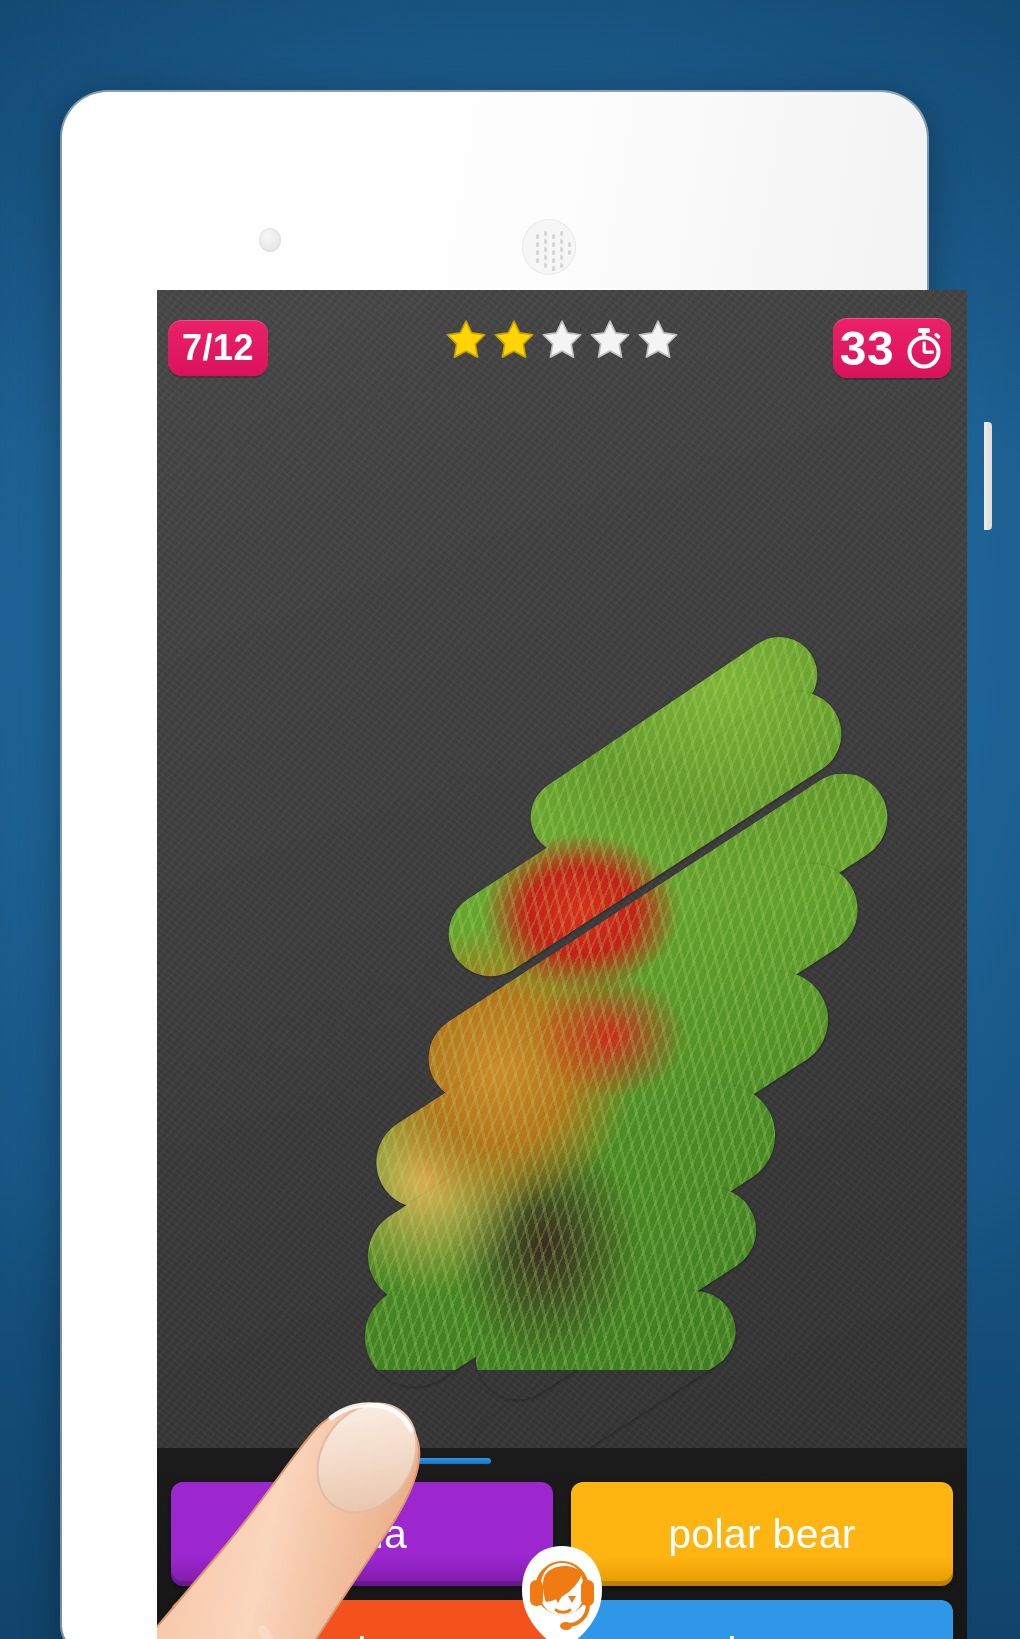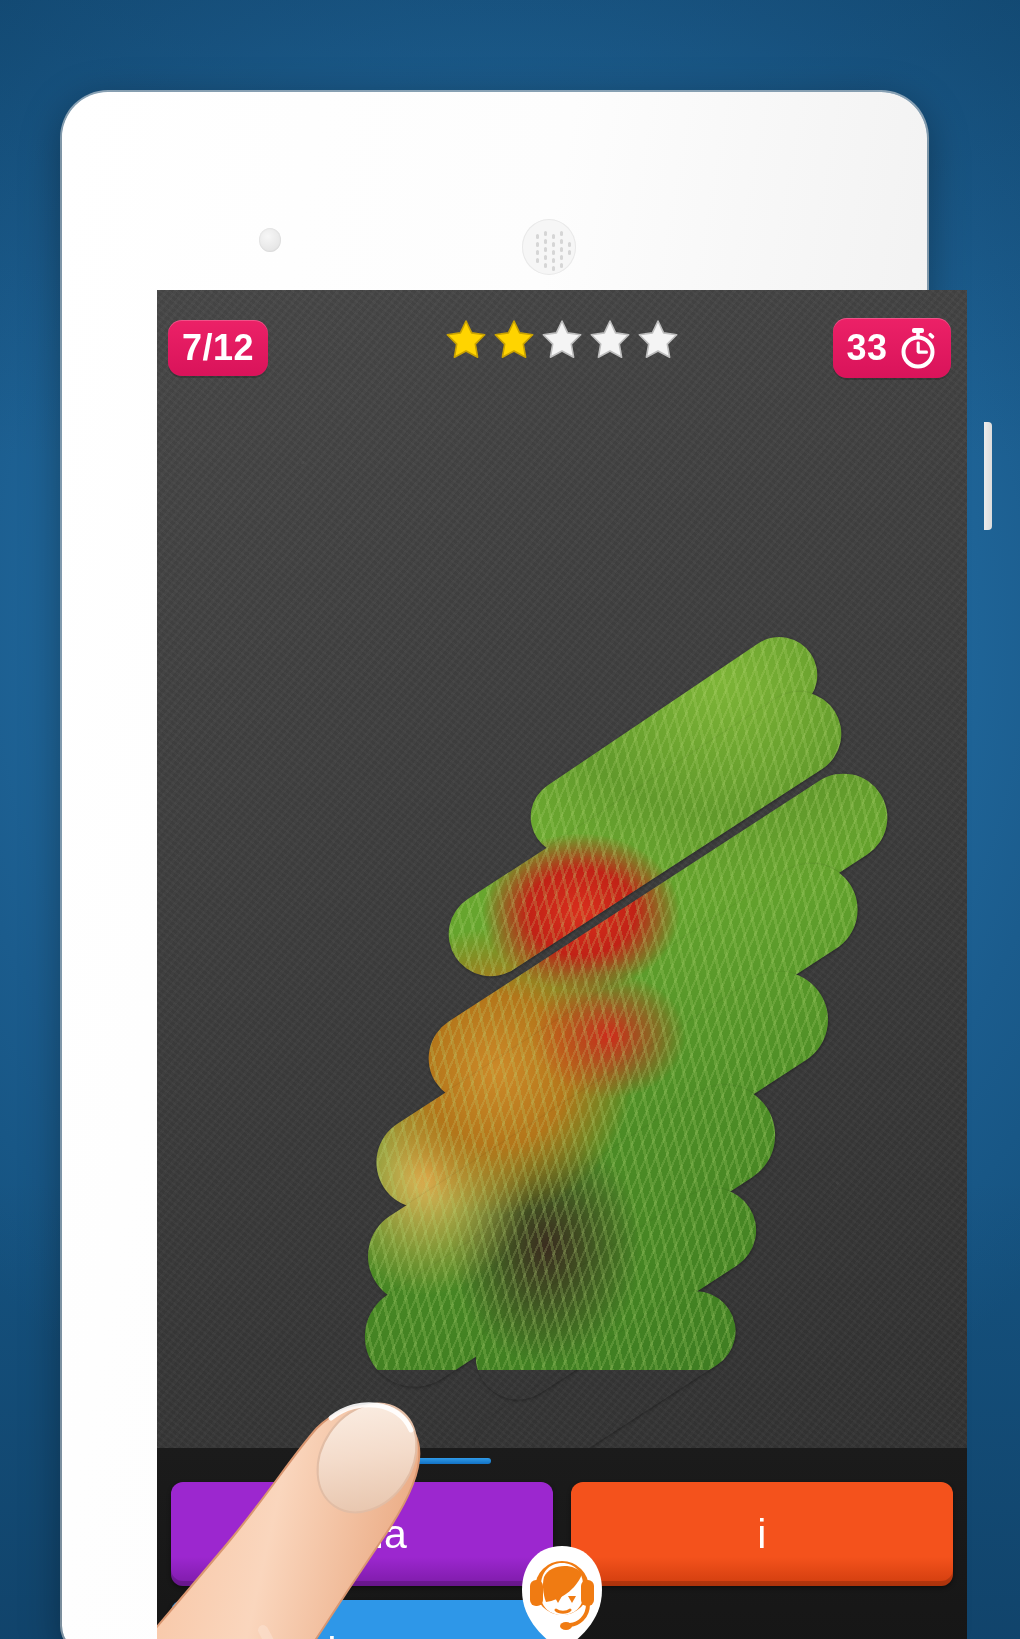--- a/index.html
+++ b/index.html
@@ -79,21 +79,21 @@
     position:absolute; z-index:6;
     background:linear-gradient(180deg,#ec2167 0%, #d9135a 100%);
     border-radius:14px;
     display:flex; align-items:center; justify-content:center; gap:10px;
     color:#fff; font-size:36px; font-weight:bold;
     box-shadow:0 2px 0 rgba(0,0,0,.18), inset 0 1px 0 rgba(255,255,255,.22);
     letter-spacing:.5px;
   }
   #progress-badge{ left:11px; top:30px; width:100px; height:56px; }
   #timer-badge{ right:16px; top:28px; width:118px; height:60px; }
-  #timer-badge .t-val{ font-size:36px; }
+  #timer-badge .t-val{ font-size:48px; }
 
   #stars{
     position:absolute; z-index:6; left:0; right:0; top:28px;
     display:flex; justify-content:center; align-items:center; gap:6px;
     pointer-events:none;
   }
   .star{ width:42px; height:42px; display:block; }
 
   
   #puzzle{
@@ -286,20 +286,23 @@
       </svg>
     </div>
 
     <div id="bottom-panel">
       <div id="answer-progress-track"></div>
       <div id="answer-progress-fill" style="width: 162px; background: linear-gradient(rgb(47, 154, 232), rgb(19, 114, 196));"></div>
       <div id="answers">
           <div class="answer" style="background: linear-gradient(rgb(156, 39, 207) 0%, rgb(156, 39, 207) 72%, rgb(125, 27, 168) 100%);">
             <span>lama</span>
           </div>
+          <div class="answer" style="background: linear-gradient(rgb(255, 181, 17) 0%, rgb(255, 181, 17) 72%, rgb(226, 151, 0) 100%);">
+            <span>polar bear</span>
+          </div>
           <div class="answer" style="background: linear-gradient(rgb(244, 82, 28) 0%, rgb(244, 82, 28) 72%, rgb(208, 61, 14) 100%);">
             <span>i</span>
           </div>
           <div class="answer" style="background: linear-gradient(rgb(46, 151, 232) 0%, rgb(46, 151, 232) 72%, rgb(27, 120, 198) 100%);">
             <span>hen</span>
           </div>
         </div>
       <div id="support-badge">
         <svg viewBox="0 0 92 108" width="92" height="108">
           <path d="M46 2 C 20 2 6 22 6 46 C 6 62 12 74 20 84 C 28 94 38 102 46 106

